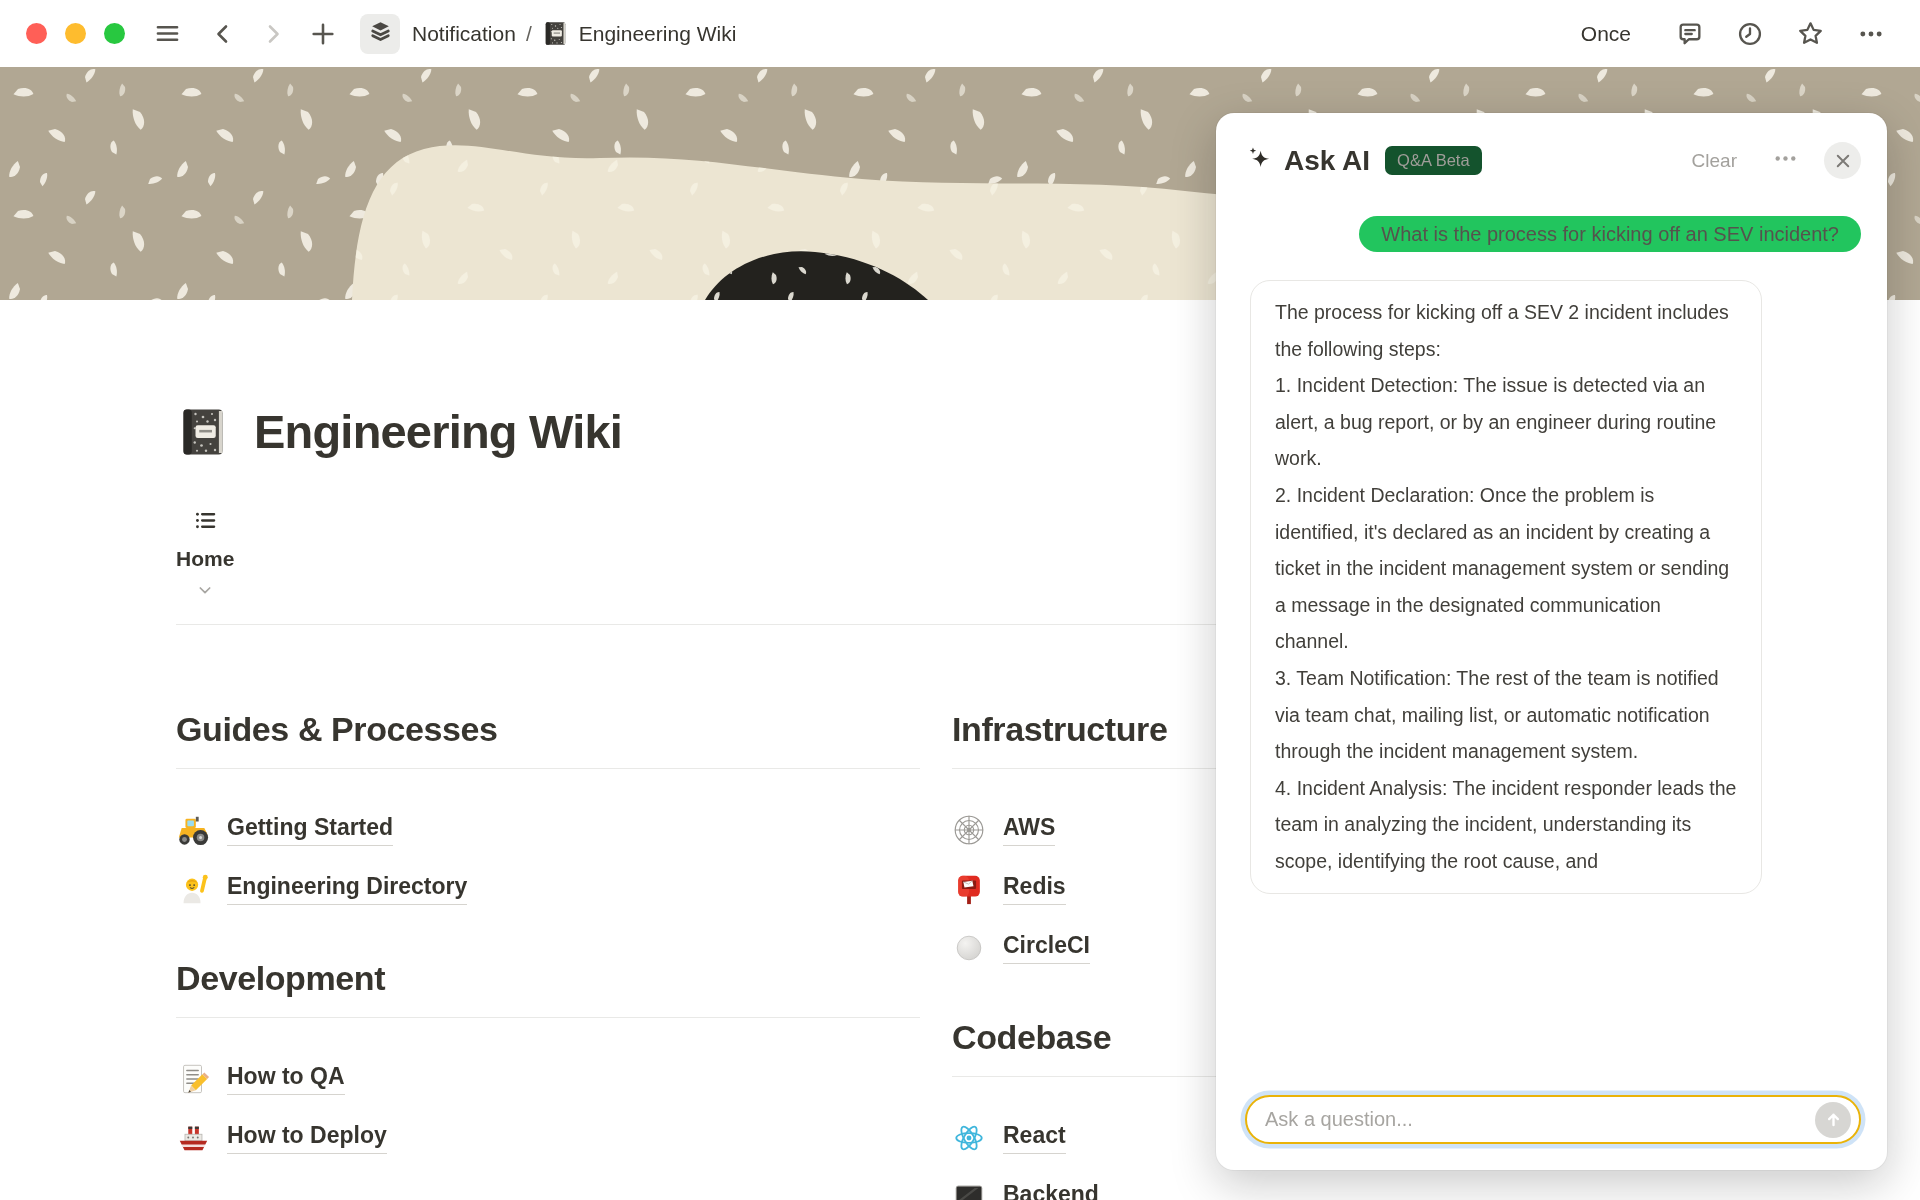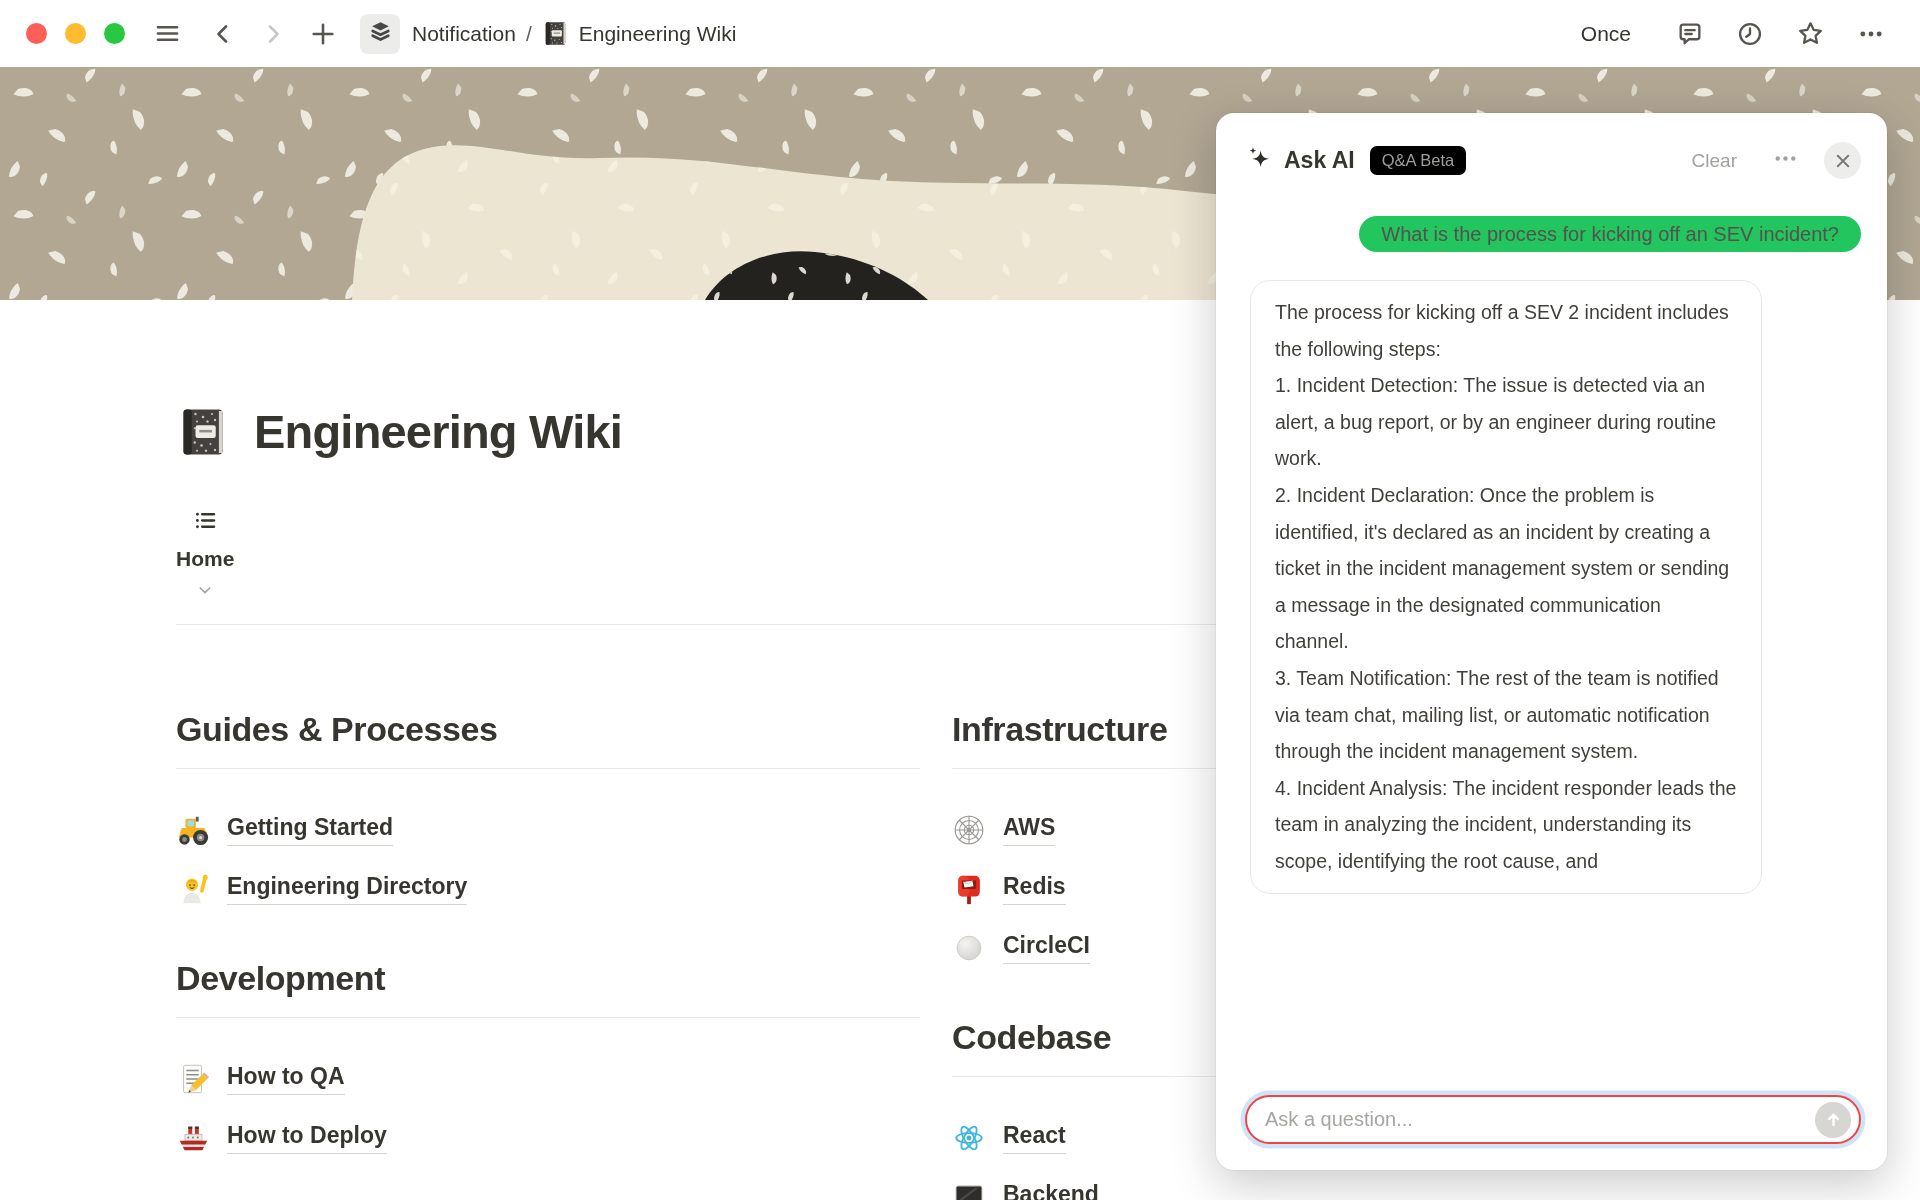--- a/index.html
+++ b/index.html
@@ -43,39 +43,39 @@
   .page-link { display:flex; align-items:center; gap:17px; height:42px; margin-top:17px; width:fit-content; cursor:pointer; }
   .page-link.first { margin-top:40px; }
   .page-link .emoji { width:34px; height:34px; flex:0 0 34px; }
   .page-link .ltext { font-size:23px; font-weight:600; color:#37352f;
     border-bottom:1.6px solid #d6d4cf; padding-bottom:4px; }
   
   .panel { position:absolute; left:1216px; top:113px; width:671px; height:1057px;
     background:#fff; border-radius:18px; z-index:10; display:flex; flex-direction:column;
     box-shadow:0 0 0 1px rgba(15,15,15,0.04), 0 14px 46px rgba(15,15,15,0.22); }
   .panel-header { display:flex; align-items:center; padding:27px 26px 0 30px; }
-  .panel-title { font-size:23px; font-weight:700; margin-left:11px; }
-  .beta-badge { margin-left:15px; background:#000000; color:#9f9d99; font-size:16.5px;
+  .panel-title { font-size:28px; font-weight:700; margin-left:11px; }
+  .beta-badge { margin-left:15px; background:#14532d; color:#9f9d99; font-size:16.5px;
     padding:5px 12px; border-radius:7px; }
   .panel-header .spacer { flex:1; }
   .clear-btn { font-size:19px; color:#a3a19d; padding:4px 6px; }
   .more-btn { margin-left:24px; padding:6px; }
   .close-btn { margin-left:20px; width:37px; height:37px; border-radius:50%; background:#ededeb;
     display:flex; align-items:center; justify-content:center; }
   .messages { flex:1; position:relative; overflow:hidden; padding:0 26px 0 34px; }
   .timestamp { margin-top:46px; text-align:center; font-size:17px; color:#a5a39e; }
   .q-bubble { margin:35px 0 0 auto; width:fit-content; max-width:530px; background:#22c55e;
     border-radius:20px; padding:0 22px; font-size:20px; line-height:36px; color:#55534d; }
   .a-bubble { margin-top:28px; width:512px; border:1.5px solid #e8e7e4; border-radius:20px;
     padding:13px 24px; font-size:19.5px; line-height:36.6px; color:#413f3a; white-space:pre-line; }
   .messages::after { content:""; position:absolute; left:0; right:0; bottom:0; height:78px;
     background:linear-gradient(to bottom, rgba(255,255,255,0) 0%, #fff 75%); }
   .input-area { padding:8px 26px 26px 29px; }
   .ask-input-wrap { display:flex; align-items:center; height:49px; background:#fff;
-    border:2px solid #ef4444; border-radius:26px; padding:0 8px 0 18px;
+    border:2px solid #eab308; border-radius:26px; padding:0 8px 0 18px;
     box-shadow:0 0 0 4.5px rgba(110,170,232,0.33); }
   .ask-input { flex:1; border:none; outline:none; font-size:20px; color:#37352f; background:transparent;
     font-family:"Liberation Sans","DejaVu Sans",sans-serif; }
   .ask-input::placeholder { color:#a7a5a1; }
   .send-btn { width:36px; height:36px; border-radius:50%; background:#d7d6d3; border:none;
     display:flex; align-items:center; justify-content:center; flex:0 0 36px; }
 </style>
 </head>
 <body>
 

